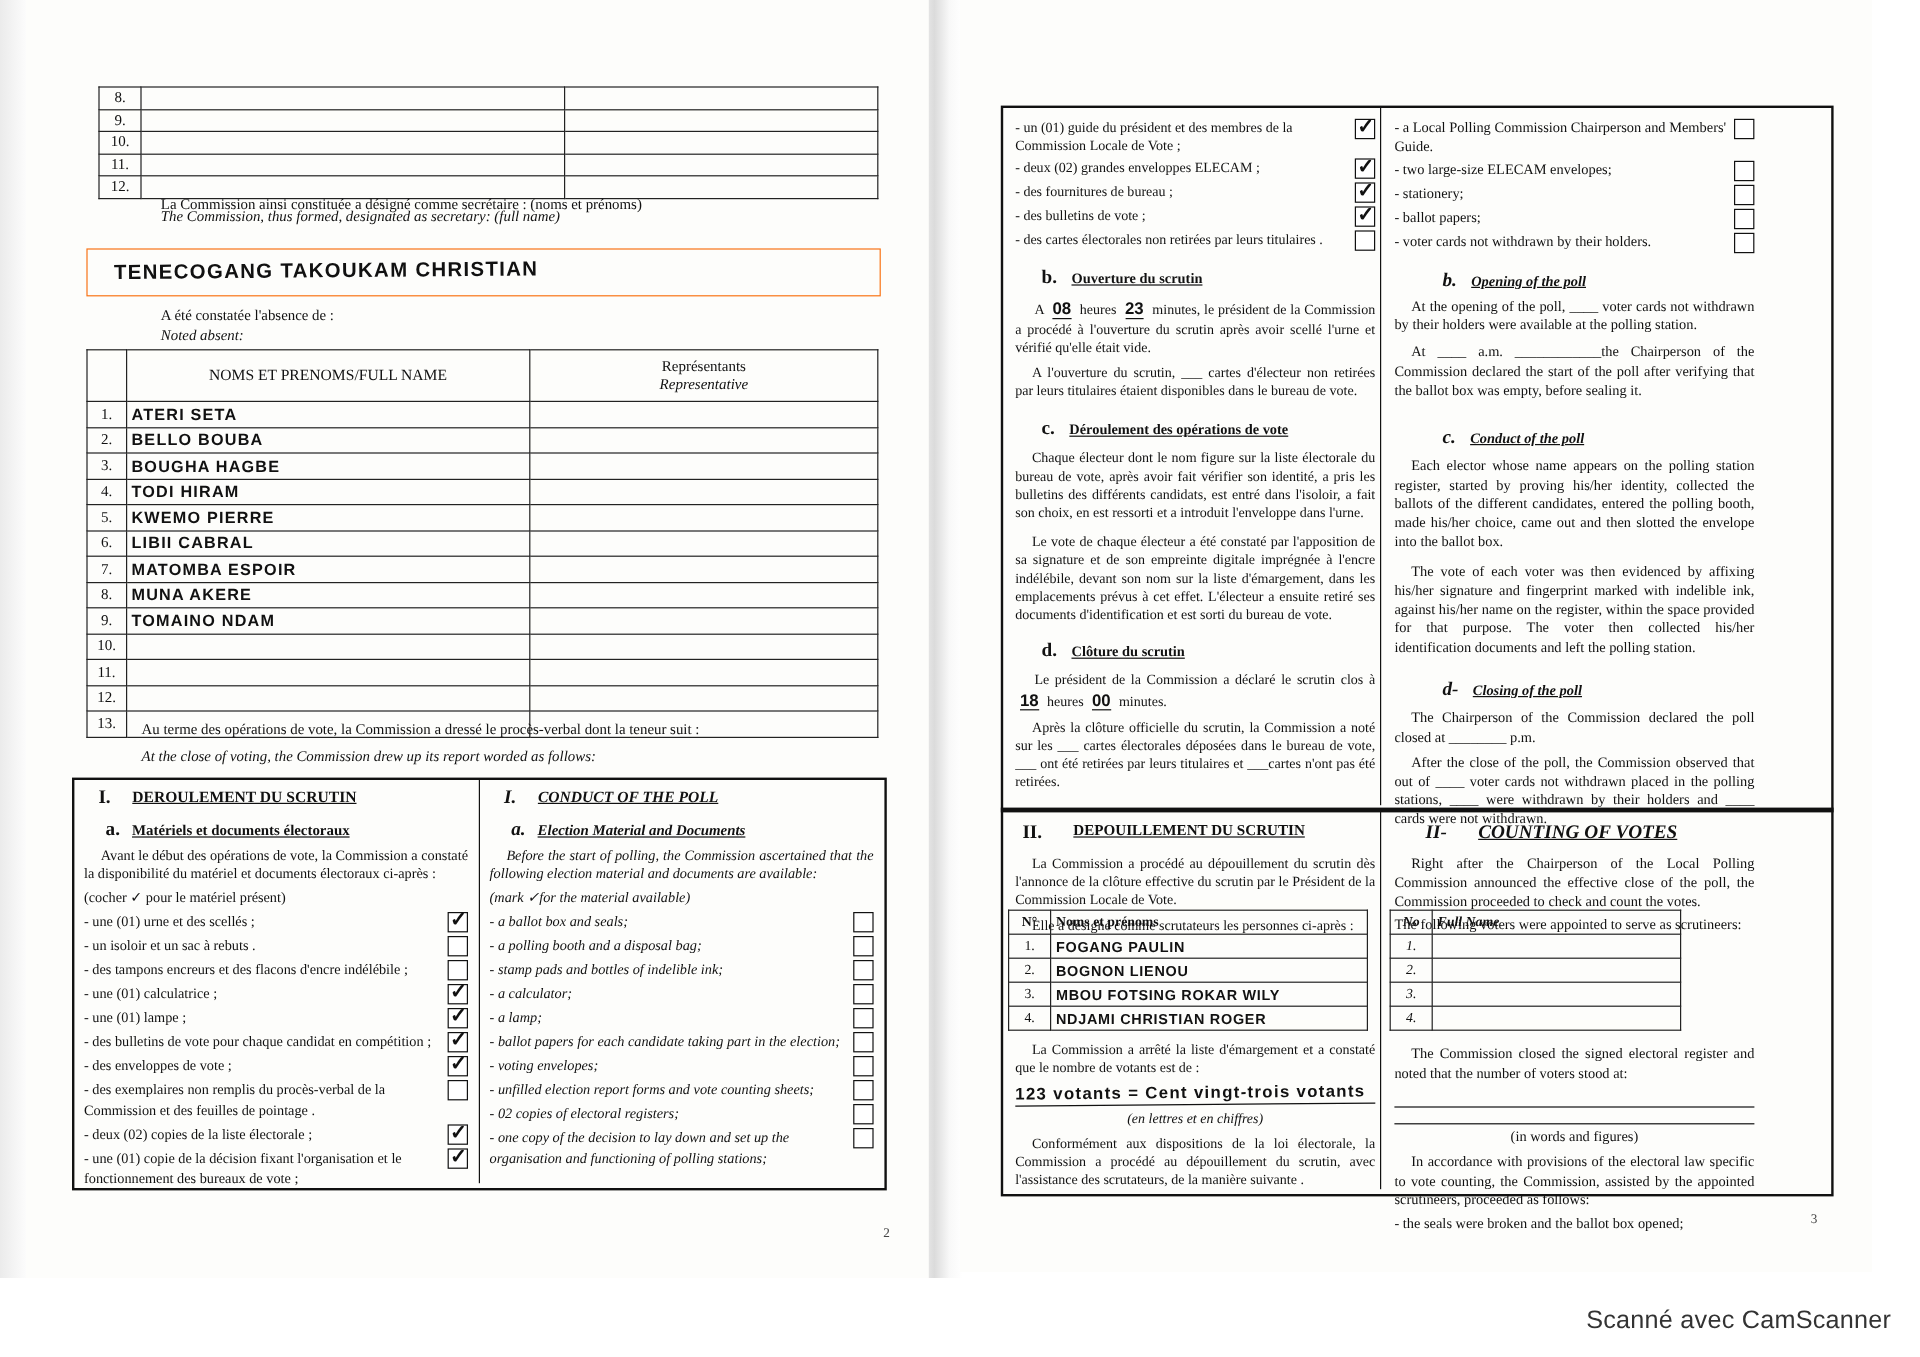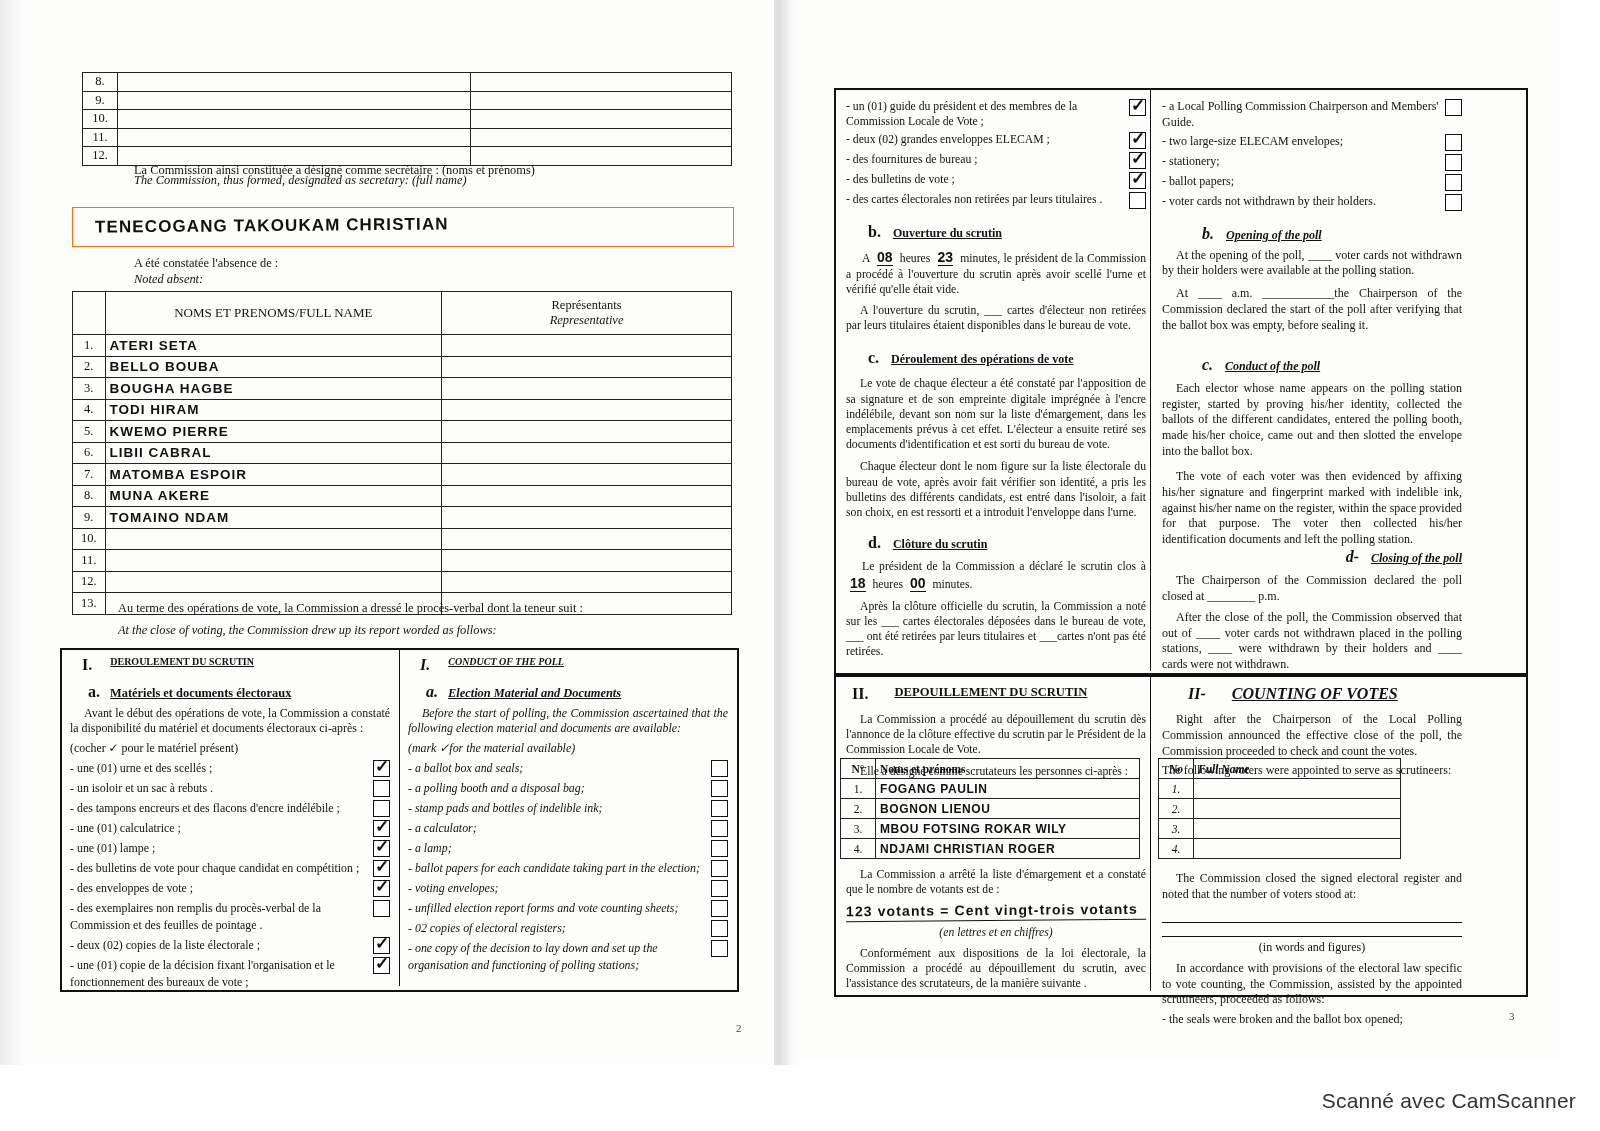--- a/index.html
+++ b/index.html
@@ -56,21 +56,21 @@
   
   .namebox{position:absolute;left:72px;top:207px;width:660px;height:38px;border:1px solid #f97316;}
   .namebox .hand{position:absolute;left:22px;top:8px;font-size:17px;}
 
   
   .boxL{position:absolute;left:60px;top:648px;width:675px;height:340px;border:2px solid #111;}
   .boxL .divider{position:absolute;left:337px;top:0;width:1px;height:336px;background:#111;}
   .col{position:absolute;top:6px;width:320px;}
   .colA{left:8px;}
   .colB{left:346px;}
-  .hdr{font-size:10px;font-weight:bold;text-align:center;text-decoration:underline;}
+  .hdr{font-size:13px;font-weight:bold;text-align:center;text-decoration:underline;}
   .sub{font-size:12.4px;font-weight:bold;text-decoration:underline;}
   .p{font-size:11.9px;line-height:1.3;text-align:justify;margin-top:5px;}
   .li{font-size:11.9px;line-height:1.42;}
 
   .cb{display:inline-block;width:15px;height:15px;border:1.6px solid #111;
       vertical-align:-3px;position:relative;background:#fff;}
   .cb.chk::after{content:"✓";position:absolute;left:1px;top:-5px;font-size:17px;
       font-family:"Liberation Sans",sans-serif;font-weight:bold;color:#111;}
   .row-li{display:flex;align-items:flex-start;gap:6px;margin-top:3px;}
   .row-li .txt{flex:1;}
@@ -389,22 +389,22 @@
         <span>heures</span>
         <span class="bignum" style="margin:0 4px;border-bottom:1px solid #111;">23</span>
         <span>minutes, le président de la Commission a procédé à l'ouverture du scrutin après avoir scellé l'urne et vérifié qu'elle était vide.</span>
       </div>
       <div class="rs" style="margin-top:6px;text-indent:14px;text-align:justify;">A l'ouverture du scrutin, ___ cartes d'électeur non retirées par leurs titulaires étaient disponibles dans le bureau de vote.</div>
 
       <div style="margin-top:16px;padding-left:22px;">
         <span class="b">c.</span>
         <span class="sect" style="margin-left:8px;">Déroulement des opérations de vote</span>
       </div>
+      <div class="rs" style="margin-top:7px;text-indent:14px;text-align:justify;">Chaque électeur dont le nom figure sur la liste électorale du bureau de vote, après avoir fait vérifier son identité, a pris les bulletins des différents candidats, est entré dans l'isoloir, a fait son choix, en est ressorti et a introduit l'enveloppe dans l'urne.</div>
       <div class="rs" style="margin-top:9px;text-indent:14px;text-align:justify;">Le vote de chaque électeur a été constaté par l'apposition de sa signature et de son empreinte digitale imprégnée à l'encre indélébile, devant son nom sur la liste d'émargement, dans les emplacements prévus à cet effet. L'électeur a ensuite retiré ses documents d'identification et est sorti du bureau de vote.</div>
-      <div class="rs" style="margin-top:7px;text-indent:14px;text-align:justify;">Chaque électeur dont le nom figure sur la liste électorale du bureau de vote, après avoir fait vérifier son identité, a pris les bulletins des différents candidats, est entré dans l'isoloir, a fait son choix, en est ressorti et a introduit l'enveloppe dans l'urne.</div>
 
       <div style="margin-top:14px;padding-left:22px;">
         <span class="b">d.</span>
         <span class="sect" style="margin-left:8px;">Clôture du scrutin</span>
       </div>
       <div class="rs" style="margin-top:7px;text-align:justify;">
         <span style="margin-left:16px;">Le président de la Commission a déclaré le scrutin clos à</span>
         <span class="bignum" style="margin:0 4px;border-bottom:1px solid #111;">18</span>
         <span>heures</span>
         <span class="bignum" style="margin:0 4px;border-bottom:1px solid #111;">00</span>
@@ -444,21 +444,21 @@
       <div class="rsi" style="margin-top:5px;text-indent:14px;text-align:justify;">At the opening of the poll, ____ voter cards not withdrawn by their holders were available at the polling station.</div>
       <div class="rsi" style="margin-top:7px;text-indent:14px;text-align:justify;">At ____ a.m. ____________the Chairperson of the Commission declared the start of the poll after verifying that the ballot box was empty, before sealing it.</div>
 
       <div style="margin-top:22px;padding-left:40px;">
         <span class="b it">c.</span>
         <span class="secti" style="margin-left:8px;">Conduct of the poll</span>
       </div>
       <div class="rsi" style="margin-top:7px;text-indent:14px;text-align:justify;">Each elector whose name appears on the polling station register, started by proving his/her identity, collected the ballots of the different candidates, entered the polling booth, made his/her choice, came out and then slotted the envelope into the ballot box.</div>
       <div class="rsi" style="margin-top:9px;text-indent:14px;text-align:justify;">The vote of each voter was then evidenced by affixing his/her signature and fingerprint marked with indelible ink, against his/her name on the register, within the space provided for that purpose. The voter then collected his/her identification documents and left the polling station.</div>
 
-      <div style="padding-left:40px;text-align:right;">
+      <div style="margin-top:18px;padding-left:40px;">
         <span class="b it">d-</span>
         <span class="secti" style="margin-left:8px;">Closing of the poll</span>
       </div>
       <div class="rsi" style="margin-top:7px;text-indent:14px;text-align:justify;">The Chairperson of the Commission declared the poll closed at ________ p.m.</div>
       <div class="rsi" style="margin-top:5px;text-indent:14px;text-align:justify;">After the close of the poll, the Commission observed that out of ____ voter cards not withdrawn placed in the polling stations, ____ were withdrawn by their holders and ____ cards were not withdrawn.</div>
     </div>
   </div>
 
   <div class="boxR2">
     <div class="vdiv" style="left:314px;height:316px;"></div>

